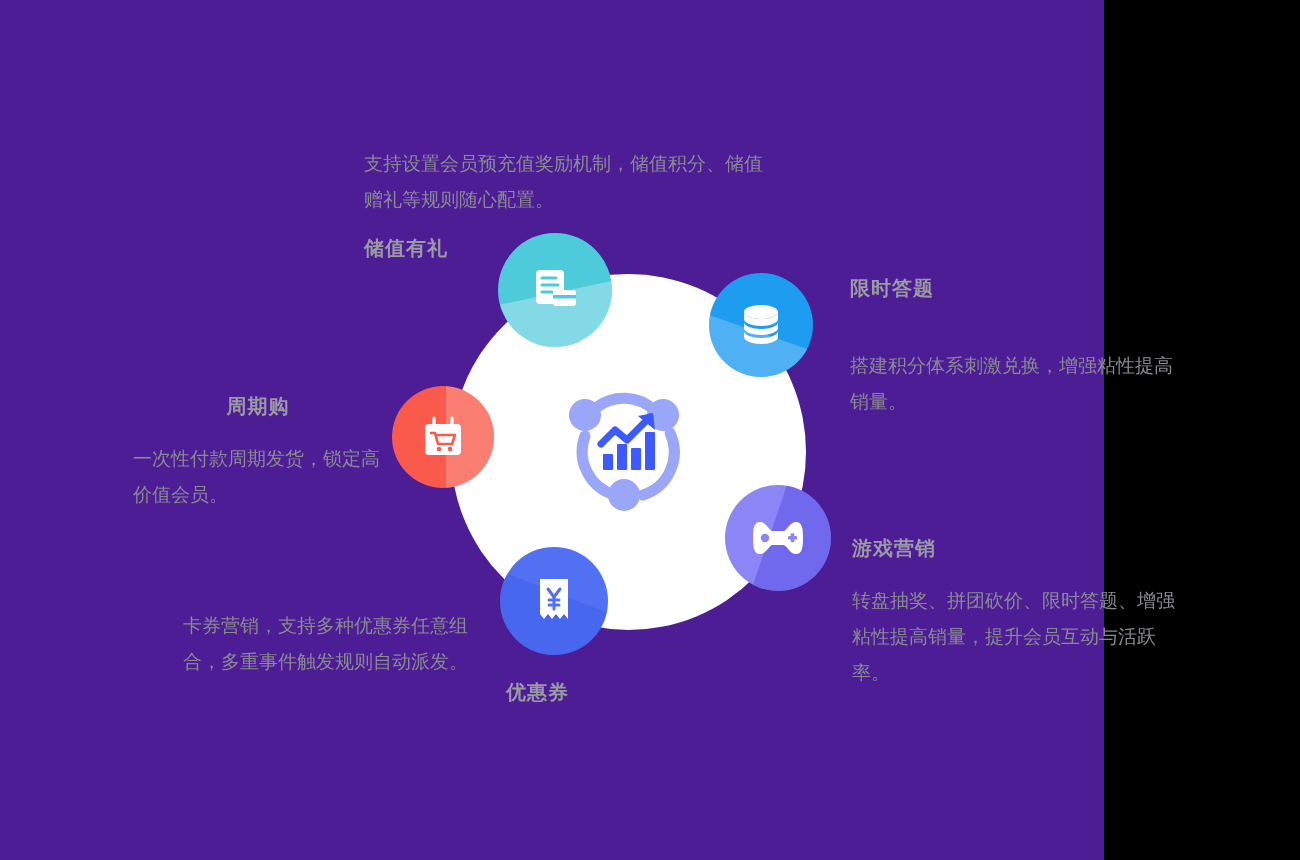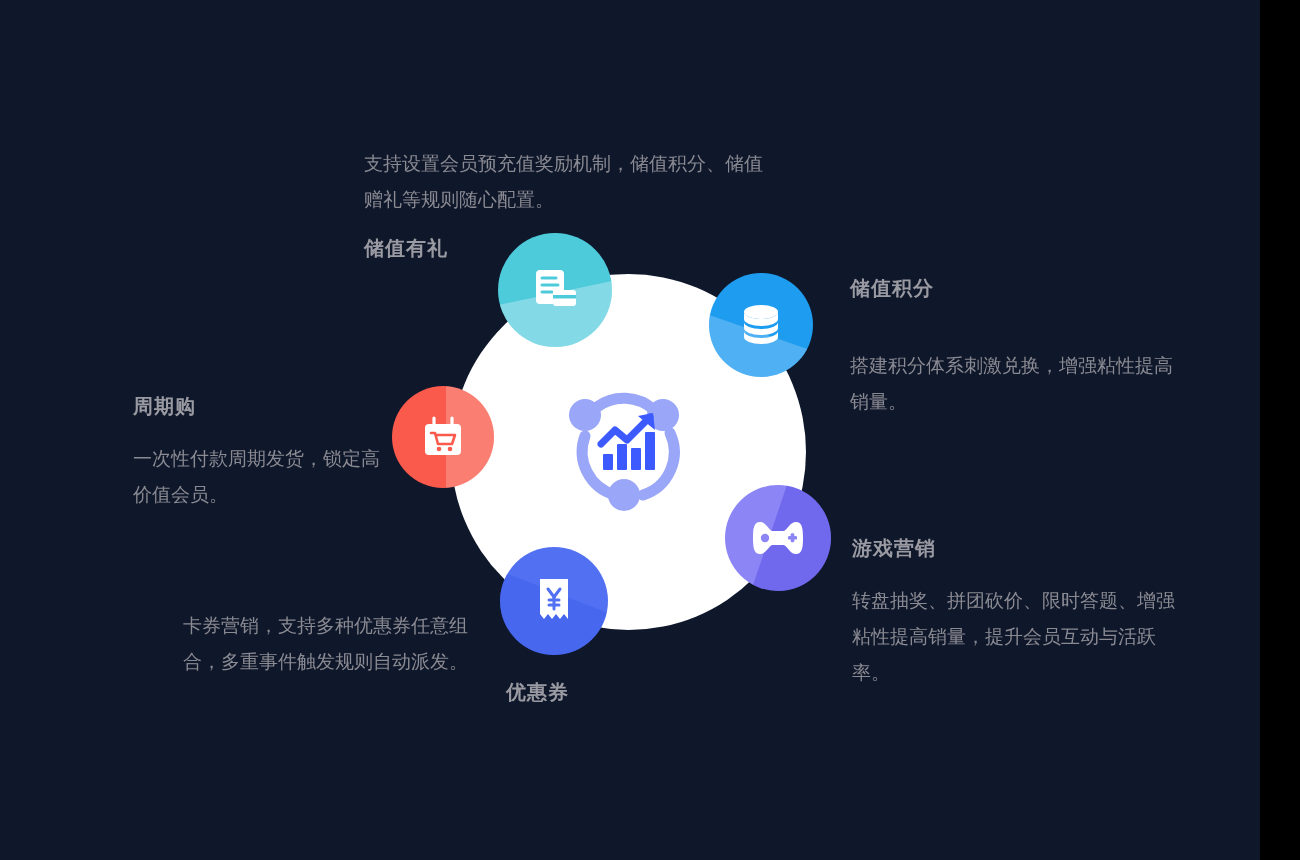--- a/index.html
+++ b/index.html
@@ -11,23 +11,23 @@
     width: 1300px;
     height: 860px;
     position: relative;
     overflow: hidden;
     font-family: "Liberation Sans", "DejaVu Sans", sans-serif;
   }
 
   #stage {
     position: absolute;
     left: 0; top: 0;
-    width: 1260px;
+    width: 1104px;
     height: 860px;
-    background: #0f172a;
+    background: #4c1d95;
   }
 
   
   .center-disc {
     position: absolute;
     left: 451px;
     top: 274px;
     width: 355px;
     height: 356px;
     border-radius: 50%;
@@ -99,21 +99,21 @@
 
   
   .txt-points-label { left: 850px; top: 275px; }
   .txt-points-desc  { left: 850px; top: 320px; width: 330px; margin-top: 28px; }
 
   
   .txt-game-label   { left: 852px; top: 535px; }
   .txt-game-desc    { left: 852px; top: 583px; width: 330px; }
 
   
-  .txt-cycle-label  { left: 133px; top: 393px; width: 250px; text-align: left; }
+  .txt-cycle-label  { left: 133px; top: 393px; width: 250px; text-align: center; }
   .txt-cycle-desc   { left: 133px; top: 441px; width: 250px; }
 
   
   .txt-coupon-label { left: 506px; top: 679px; text-align: center; }
   .txt-coupon-desc  { left: 180px; top: 608px; width: 288px; text-align: right; }
 </style>
 </head>
 <body>
 
 <div id="stage">
@@ -219,21 +219,21 @@
         <polyline points="14,22 18,22 21,33 35,33 38,24 19,24"></polyline>
       </g>
       <circle cx="22" cy="38" r="2.3" fill="#fa5a4b"></circle>
       <circle cx="33" cy="38" r="2.3" fill="#fa5a4b"></circle>
     </svg>
   </div>
 
   <div class="desc txt-stored-desc">支持设置会员预充值奖励机制，储值积分、储值赠礼等规则随心配置。</div>
   <div class="label txt-stored-label">储值有礼</div>
 
-  <div class="label txt-points-label">储值积分</div>
+  <div class="label txt-points-label">限时答题</div>
   <div class="desc txt-points-desc">搭建积分体系刺激兑换，增强粘性提高销量。</div>
 
   <div class="label txt-game-label">游戏营销</div>
   <div class="desc txt-game-desc">转盘抽奖、拼团砍价、限时答题、增强粘性提高销量，提升会员互动与活跃率。</div>
 
   <div class="label txt-cycle-label">周期购</div>
   <div class="desc txt-coupon-desc">卡券营销，支持多种优惠券任意组合，多重事件触发规则自动派发。</div>
 
   <div class="desc txt-cycle-desc">一次性付款周期发货，锁定高价值会员。</div>
   <div class="label txt-coupon-label">优惠券</div>

